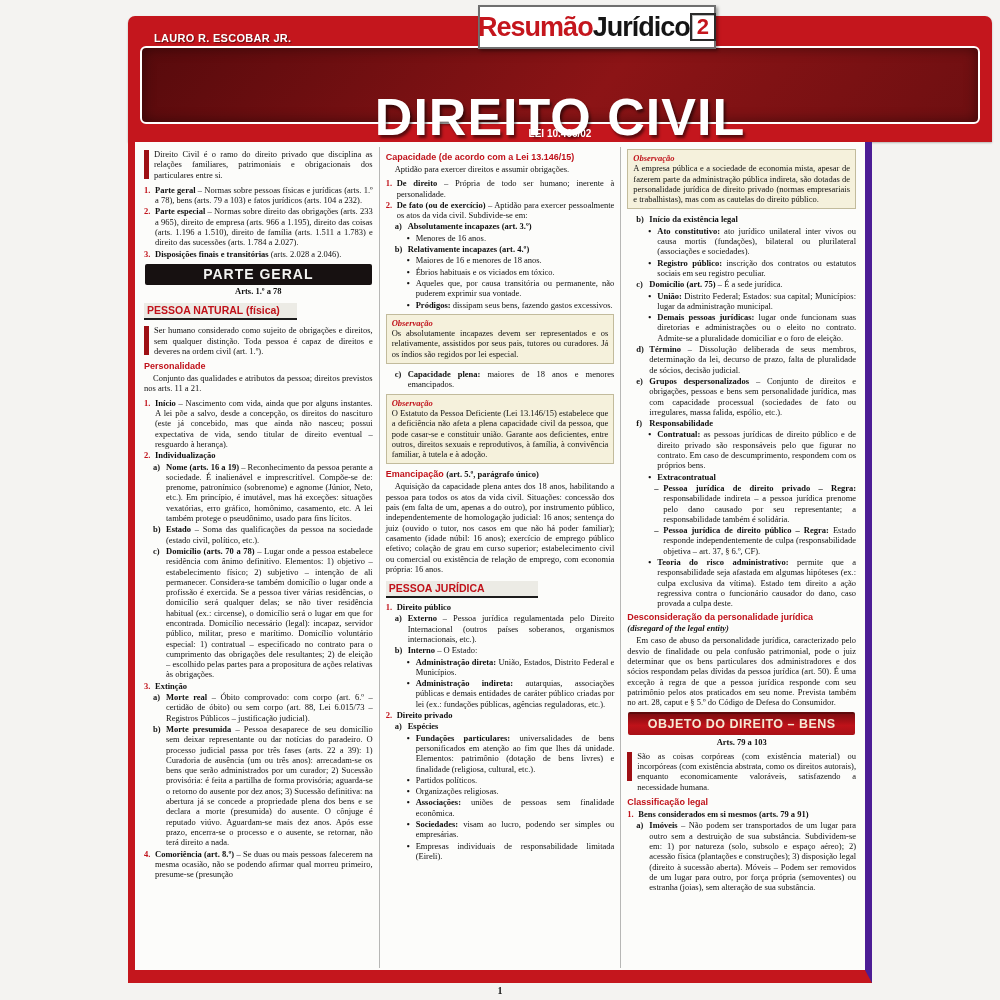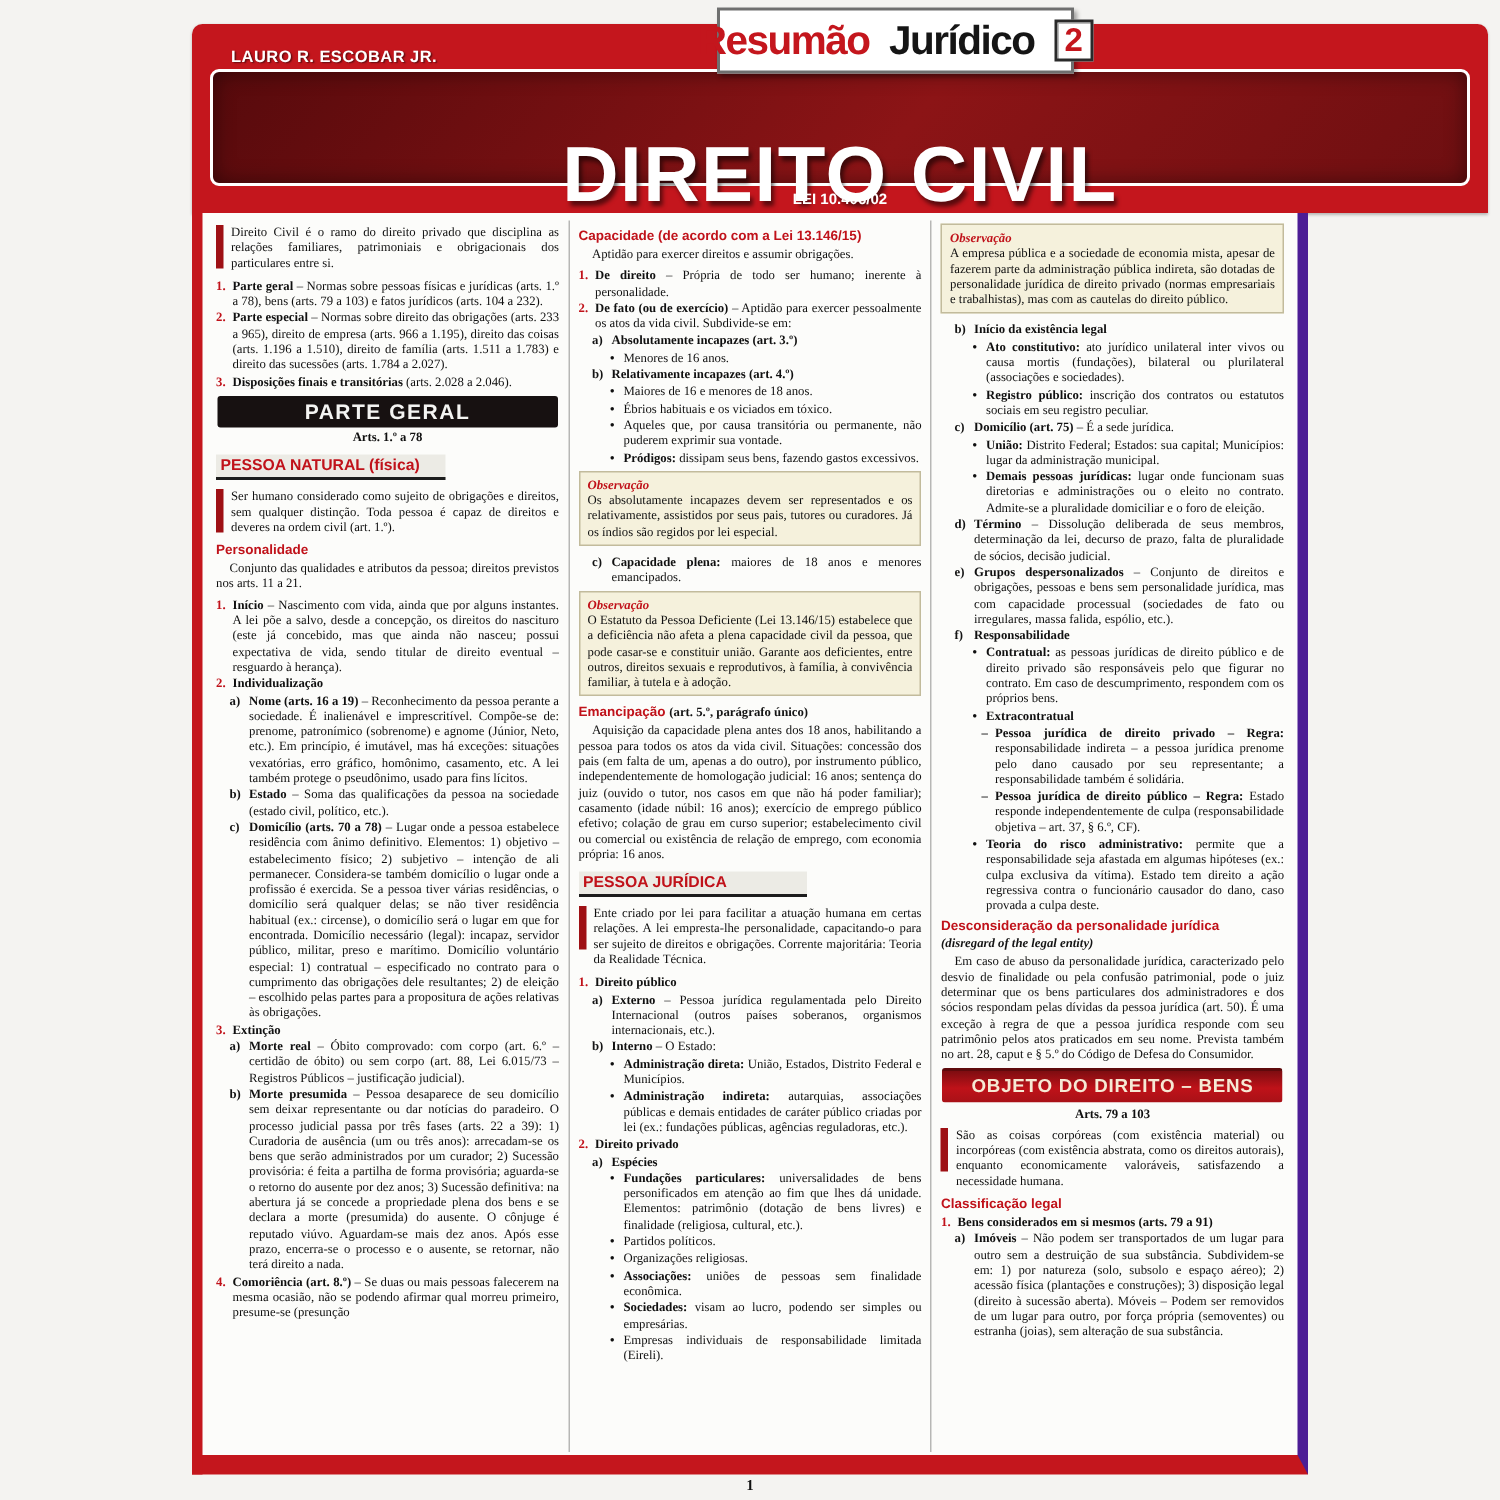--- a/index.html
+++ b/index.html
@@ -8,21 +8,21 @@
     background:#f4f3f1;
     font-family:"Liberation Serif", serif;color:#101010;
   }
   
   .url{position:absolute;left:130px;top:5px;font:bold 10px "Liberation Sans",sans-serif;color:#1c1c1c;margin-top:20px;}
   .header{position:absolute;left:128px;top:16px;width:864px;height:126px;background:#c4161d;border-radius:7px 7px 0 0;box-shadow:0 1px 2px rgba(0,0,0,.25);}
   .header-inner{position:absolute;left:12px;top:30px;right:12px;height:74px;border:2px solid #fff;border-radius:6px;background:linear-gradient(130deg,#570a0c 0%,#8c1416 55%,#6e0f11 100%);box-shadow:inset 0 0 14px rgba(0,0,0,.45);}
   .author{position:absolute;left:26px;top:16px;font:bold 11px "Liberation Sans",sans-serif;color:#fff;letter-spacing:.3px;text-shadow:1px 1px 1px rgba(0,0,0,.5);}
   .main-title{position:absolute;left:0;right:0;top:40px;text-align:center;font:bold 52px/58px "Liberation Sans",sans-serif;color:#fff;letter-spacing:1px;text-shadow:2px 3px 3px rgba(0,0,0,.55);}
   .law{position:absolute;left:0;right:0;bottom:3px;text-align:center;font:bold 10px "Liberation Sans",sans-serif;color:#fff;}
-  .logo{position:absolute;left:478px;top:5px;width:234px;height:40px;background:#fff;border:2px solid #6f6f6f;box-shadow:2px 2px 3px rgba(0,0,0,.35);display:flex;align-items:center;justify-content:center;gap:13px;font-family:"Liberation Sans",sans-serif;font-weight:bold;z-index:5;}
+  .logo{position:absolute;left:478px;top:5px;width:234px;height:40px;background:#fff;border:2px solid #6f6f6f;box-shadow:2px 2px 3px rgba(0,0,0,.35);display:flex;align-items:center;justify-content:center;gap:0;font-family:"Liberation Sans",sans-serif;font-weight:bold;z-index:5;}
   .logo .w1{color:#c4161d;font-size:27px;letter-spacing:-1px;}
   .logo .w2{color:#151515;font-size:27px;letter-spacing:-1px;}
   .logo .vol{color:#c4161d;font-size:22px;border:2px solid #2a2a2a;background:#fff;padding:0 5px;line-height:24px;box-shadow:inset 1px 1px 0 #bbb;}
   
   .content{position:absolute;left:128px;top:142px;width:744px;height:841px;box-sizing:border-box;background:#fcfcfa;border-left:7px solid #c4161d;border-right:7px solid #4c1d95;border-bottom:13px solid #c4161d;display:flex;padding:5px 3px 2px;}
   .col{flex:1 1 0;padding:1px 6px;overflow:hidden;font-size:8.5px;line-height:10.3px;text-align:justify;}
   .col + .col{border-left:1px solid #b7b7b5;}
   .pagenum{position:absolute;left:128px;width:744px;top:985px;text-align:center;font:bold 10px "Liberation Serif",serif;color:#111;}
   
   .lede{position:relative;padding-left:10px;margin:1px 0 5px;}
@@ -216,21 +216,20 @@
     <div class="obs">
       <span class="obstitle">Observação</span>
       <span>O Estatuto da Pessoa Deficiente (Lei 13.146/15) estabelece que a deficiência não afeta a plena capacidade civil da pessoa, que pode casar-se e constituir união. Garante aos deficientes, entre outros, direitos sexuais e reprodutivos, à família, à convivência familiar, à tutela e à adoção.</span>
     </div>
     <div class="redlead">
       <span>Emancipação</span>
       <span class="dark">(art. 5.º, parágrafo único)</span>
     </div>
     <p class="para">Aquisição da capacidade plena antes dos 18 anos, habilitando a pessoa para todos os atos da vida civil. Situações: concessão dos pais (em falta de um, apenas a do outro), por instrumento público, independentemente de homologação judicial: 16 anos; sentença do juiz (ouvido o tutor, nos casos em que não há poder familiar); casamento (idade núbil: 16 anos); exercício de emprego público efetivo; colação de grau em curso superior; estabelecimento civil ou comercial ou existência de relação de emprego, com economia própria: 16 anos.</p>
     <div><span class="subhead">PESSOA JURÍDICA</span></div>
-    <div class="lede">Ente criado por lei para facilitar a atuação humana em certas relações. A lei empresta-lhe personalidade, capacitando-o para ser sujeito de direitos e obrigações. Corrente majoritária: Teoria da Realidade Técnica.</div>
     <div class="numlist">
 
     <div class="li">
           <span class="m">1.</span>
           <span class="body"><span class="lead">Direito público</span> </span>
         </div>
       </div>
     <div class="alphalist">
 
     <div class="li">

